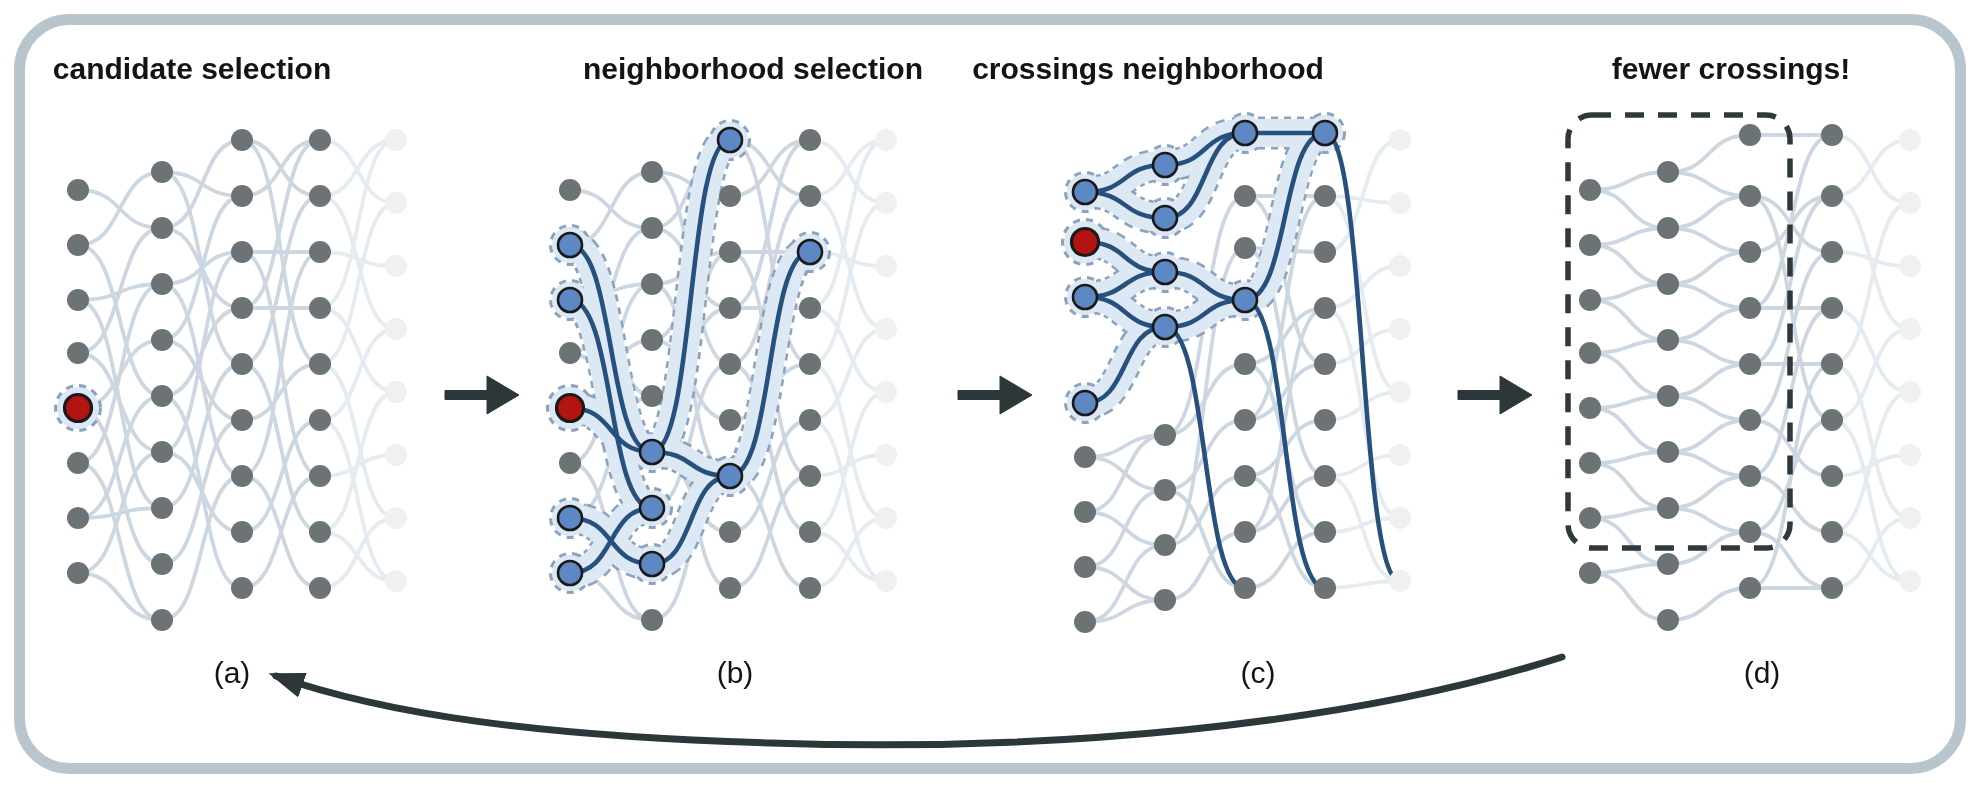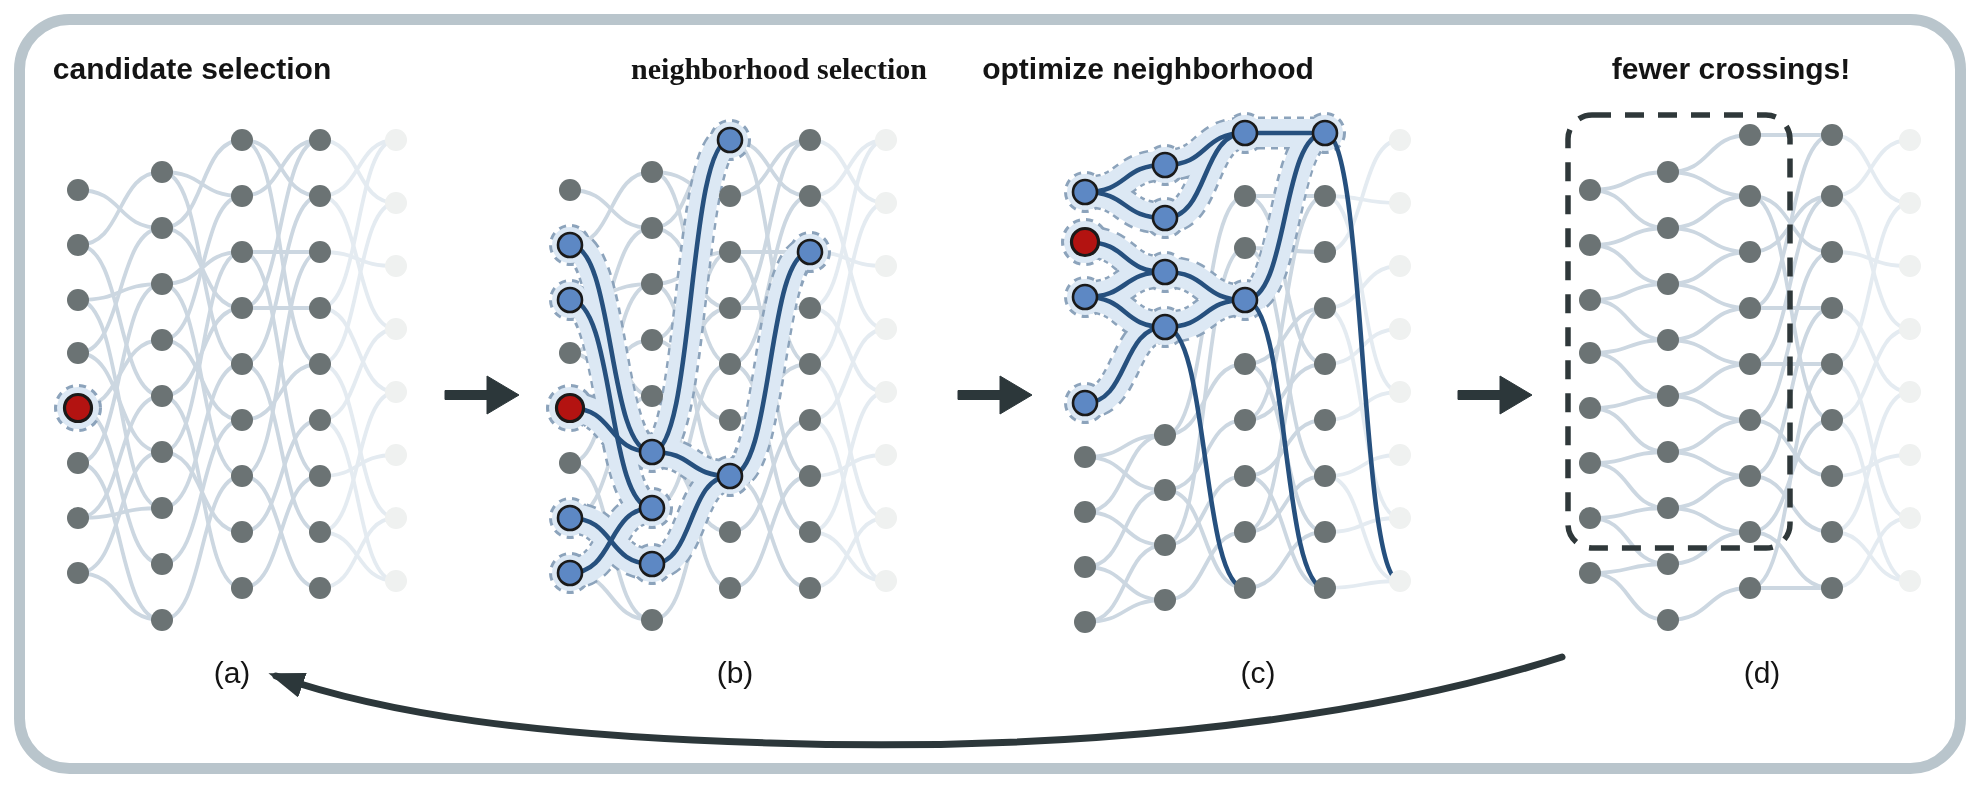--- a/index.html
+++ b/index.html
@@ -525,20 +525,20 @@
           <circle cx="1910" cy="581" r="11" fill="#eff1f0"></circle>
           <rect x="1568" y="115" width="222" height="433" rx="24" fill="none" stroke="#2f383a" stroke-width="5.5" stroke-dasharray="19 14"></rect>
         </g>
         <path d="M 445 390.5 h42 v-14.5 l32 19 l-32 19 v-14.5 h-42 z" fill="#2c373a" stroke="#2c373a" stroke-width="1"></path>
         <path d="M 958 390.5 h42 v-14.5 l32 19 l-32 19 v-14.5 h-42 z" fill="#2c373a" stroke="#2c373a" stroke-width="1"></path>
         <path d="M 1458 390.5 h42 v-14.5 l32 19 l-32 19 v-14.5 h-42 z" fill="#2c373a" stroke="#2c373a" stroke-width="1"></path>
         <path d="M 1562 657 C 1340 728, 1040 752, 770 743 C 535 736, 385 714, 276 676" fill="none" stroke="#2c373a" stroke-width="7" stroke-linecap="round" marker-end="url(#fbhead)"></path>
       </svg>
     </div>
   <div class="panel-title" style="left: 192px;">candidate selection</div>
-  <div class="panel-title" style="left: 779px; font-family: Liberation Serif, serif;">neighborhood selection</div>
-  <div class="panel-title" style="left: 1148px;">optimize neighborhood</div>
+  <div class="panel-title" style="left: 753px;">neighborhood selection</div>
+  <div class="panel-title" style="left: 1148px;">crossings neighborhood</div>
   <div class="panel-title" style="left: 1731px; text-align: center;">fewer crossings!</div>
   <div class="panel-label" style="left: 232px;">(a)</div>
   <div class="panel-label" style="left: 735px;">(b)</div>
   <div class="panel-label" style="left: 1258px;">(c)</div>
   <div class="panel-label" style="left: 1762px;">(d)</div>
 </div>
 
 </body></html>

